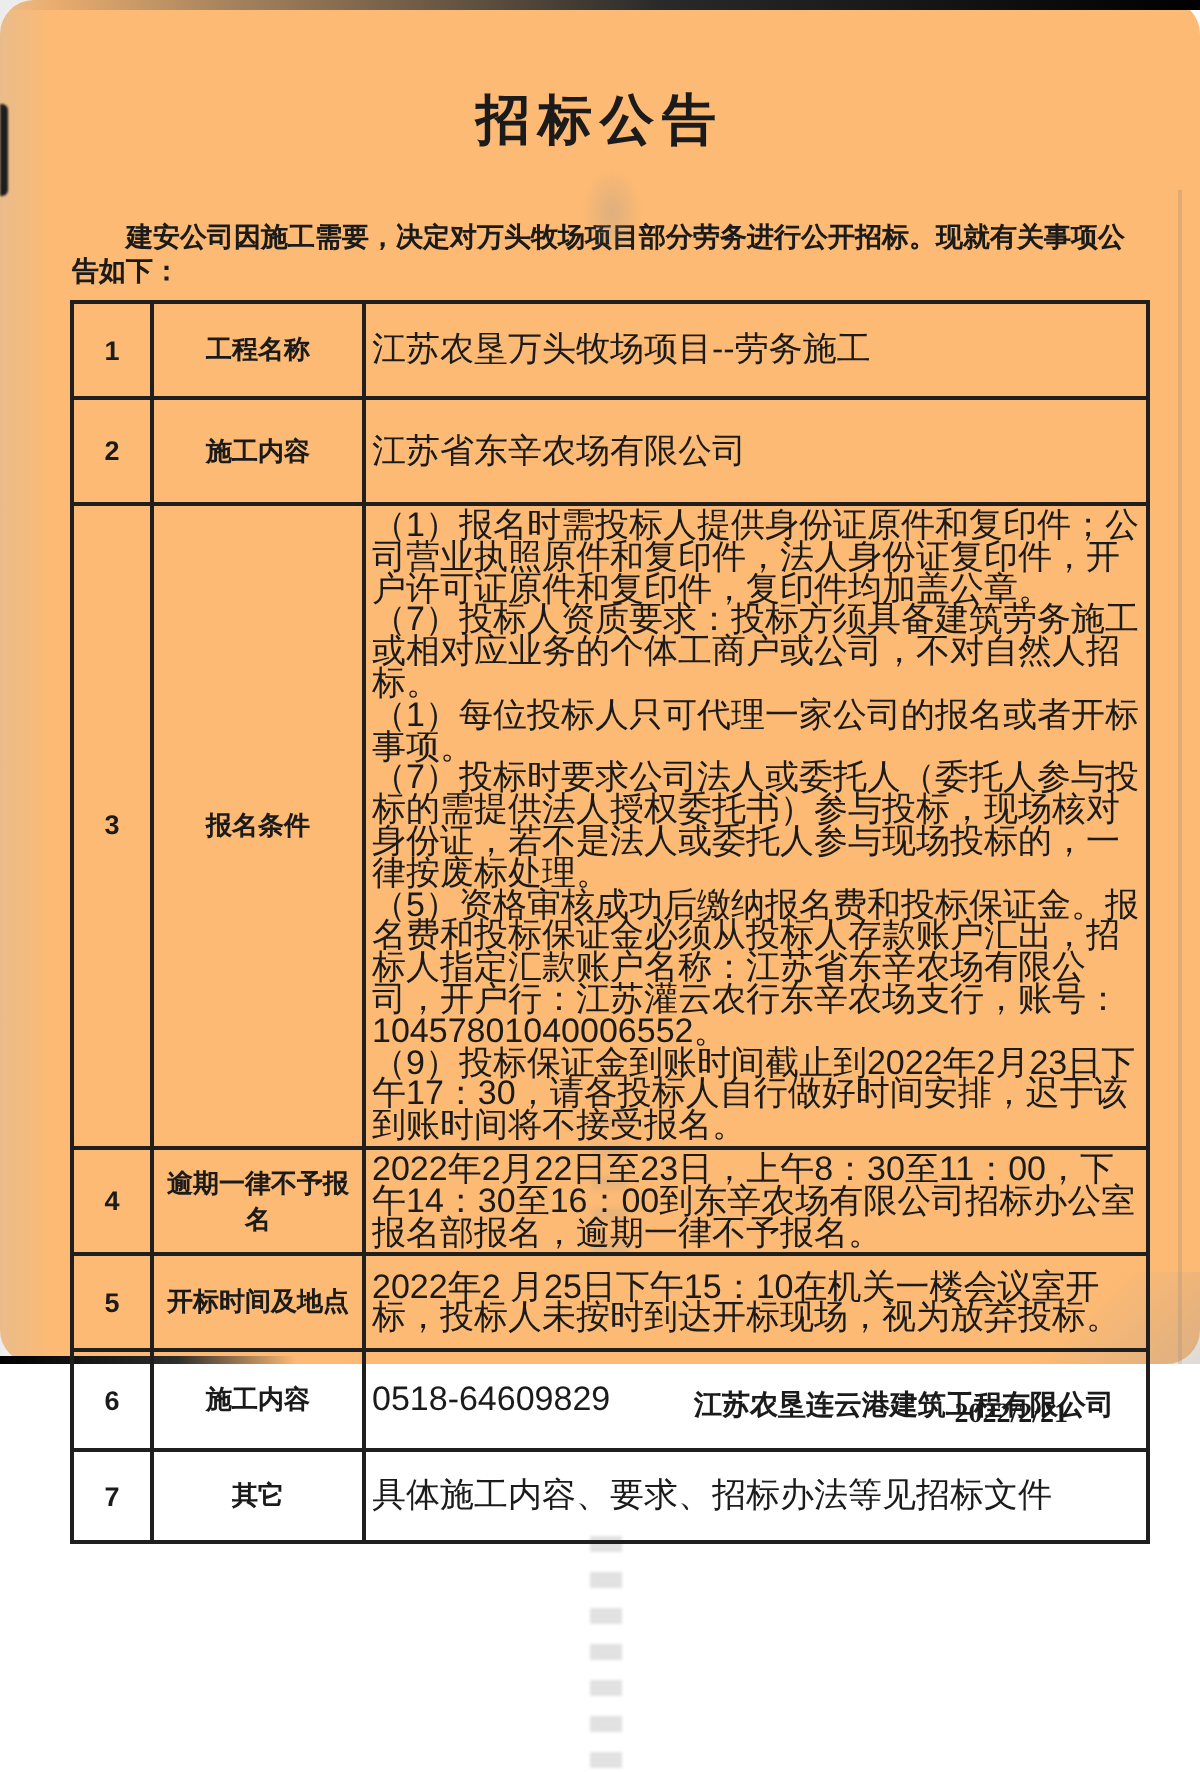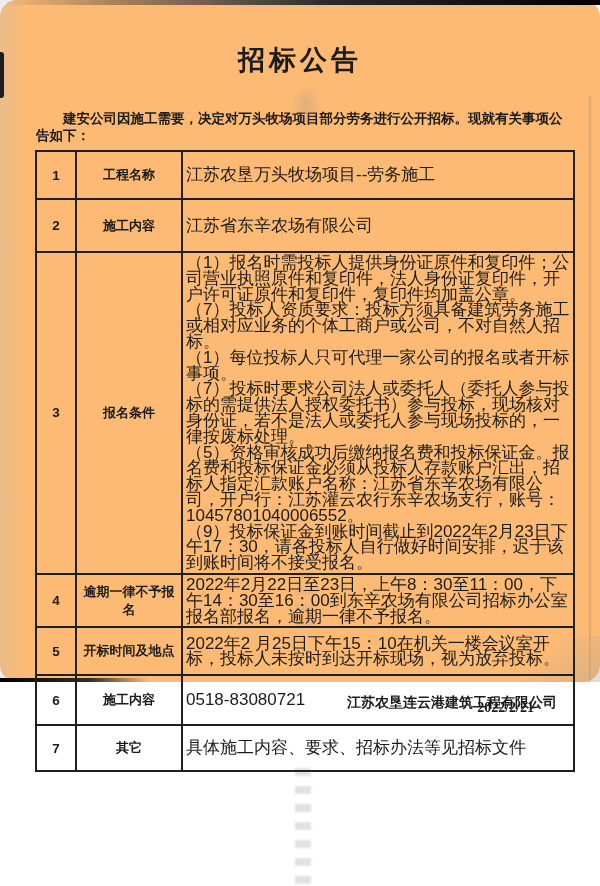--- a/index.html
+++ b/index.html
@@ -177,21 +177,21 @@
           <td class="col-no">5</td>
           <td class="col-label">开标时间及地点</td>
           <td class="col-content">
             <div class="para">2022年2 月25日下午15：10在机关一楼会议室开标，投标人未按时到达开标现场，视为放弃投标。</div>
           </td>
         </tr>
         <tr>
           <td class="col-no">6</td>
           <td class="col-label">施工内容</td>
           <td class="col-content">
-            <div class="para">0518-83080721</div>
+            <div class="para">0518-64609829</div>
           </td>
         </tr>
         <tr>
           <td class="col-no">7</td>
           <td class="col-label">其它</td>
           <td class="col-content">
             <div class="para">具体施工内容、要求、招标办法等见招标文件</div>
           </td>
         </tr>
       </tbody>

